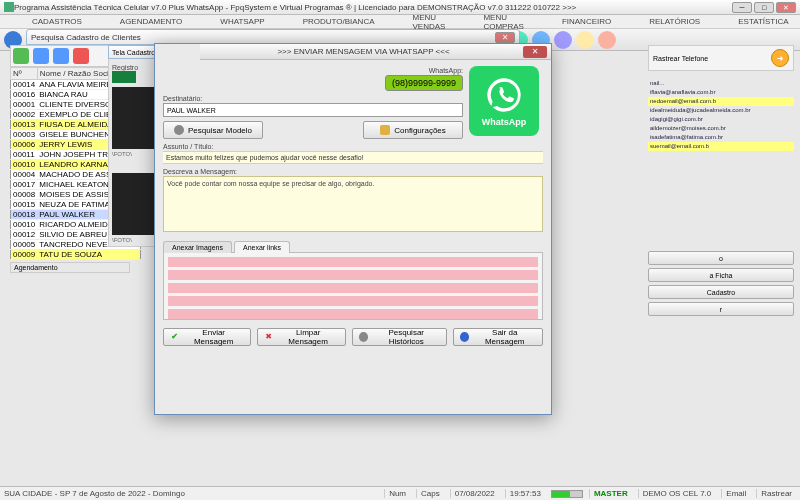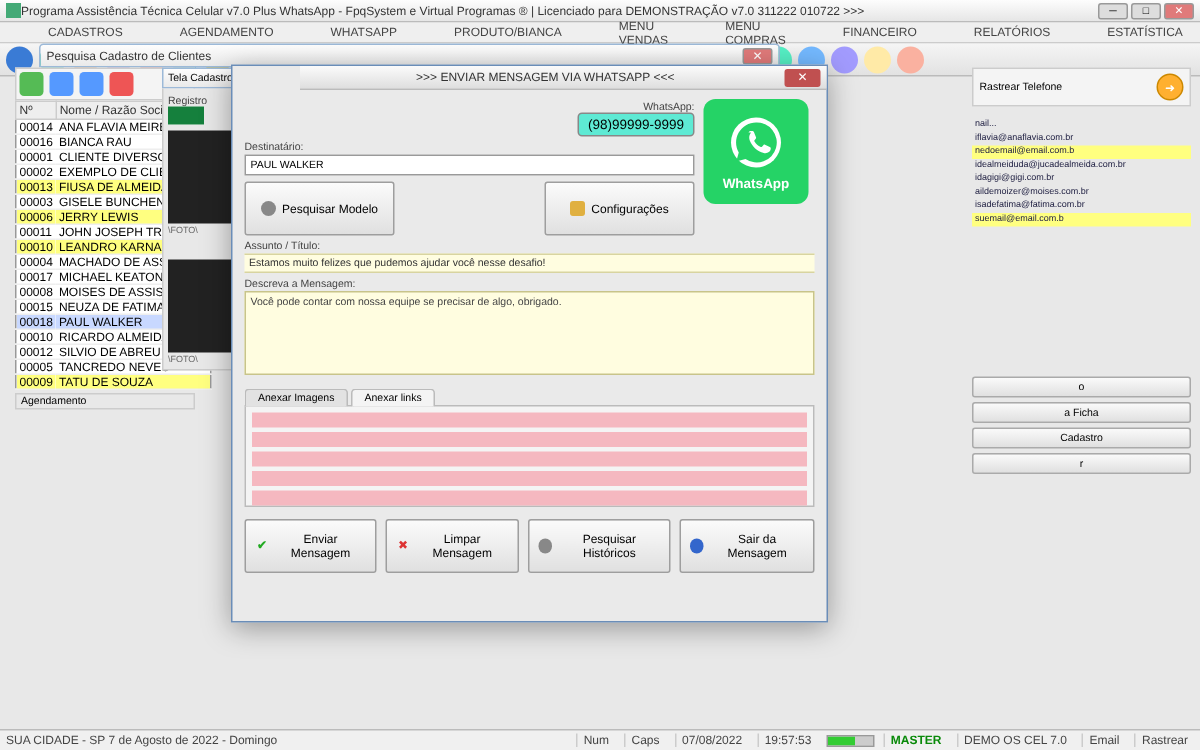--- a/index.html
+++ b/index.html
@@ -65,23 +65,23 @@
 
 .modal .toprow { display: flex; gap: 6px; }
 .modal .col-left { flex: 1; }
 .modal .col-right { width: 74px; }
 .modal .wapp-ico { width: 70px; height: 70px; background: #25d366; border-radius: 8px; display: flex; flex-direction: column; align-items: center; justify-content: center; }
 .modal .wapp-ico svg { width: 40px; height: 40px; }
 .modal .wapp-txt { color: #fff; font-size: 9px; font-weight: bold; margin-top: 2px; }
 
 .modal label { font-size: 7px; color: #444; display: block; margin-bottom: 1px; }
 .modal .fld { width: 100%; height: 14px; border: 1px solid #9a9a9a; background: #fff; font-size: 7px; padding: 0 3px; }
-.modal .wnum { border: 1px solid #888; border-radius: 3px; padding: 2px 6px; background: #5eead4; display: inline-block; font-size: 9px; }
-
-.modal .btn { height: 36px; min-width: 100px; background: linear-gradient(#fbfbfb,#e0e0e0); border: 1px solid #9e9e9e; border-radius: 2px; display: inline-flex; align-items: center; justify-content: center; gap: 4px; font-size: 7px; cursor: pointer; padding: 0 6px; }
+.modal .wnum { border: 1px solid #888; border-radius: 3px; padding: 2px 6px; background: #84cc16; display: inline-block; font-size: 9px; }
+
+.modal .btn { height: 18px; min-width: 100px; background: linear-gradient(#fbfbfb,#e0e0e0); border: 1px solid #9e9e9e; border-radius: 2px; display: inline-flex; align-items: center; justify-content: center; gap: 4px; font-size: 7px; cursor: pointer; padding: 0 6px; }
 .modal .btn .bi { width: 10px; height: 10px; }
 
 .modal .subject { margin-top: 4px; }
 .modal .subject .line { background: #fffde0; border-top: 1px solid #d8d4a0; border-bottom: 1px solid #d8d4a0; padding: 2px 3px; font-size: 7px; color: #333; }
 .modal .descarea { width: 100%; height: 56px; background: #fffde0; border: 1px solid #c8c48a; resize: none; font-size: 7px; padding: 3px; color: #444; }
 
 .modal .tabs { margin-top: 6px; }
 .modal .tabs .tabrow { display: flex; gap: 2px; }
 .modal .tabs .tab { padding: 2px 8px; background: #e2e2e2; border: 1px solid #bbb; border-bottom: none; border-radius: 3px 3px 0 0; font-size: 7px; cursor: pointer; position: relative; top: 1px; }
 .modal .tabs .tab.active { background: #f4f4f4; }

